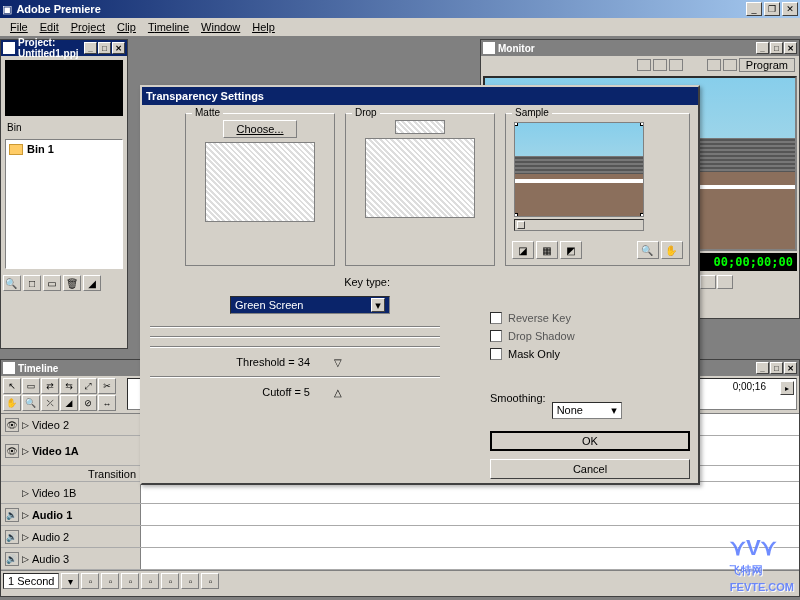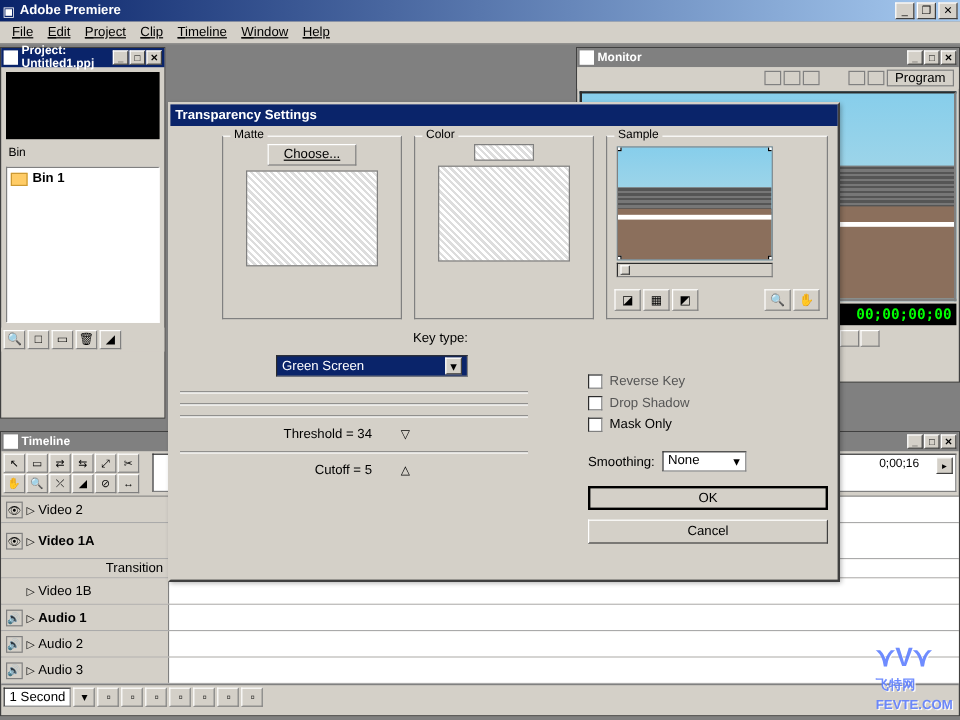--- a/index.html
+++ b/index.html
@@ -13,21 +13,21 @@
 
 
 .menubar { background: #d4d0c8; height: 19px; display: flex; align-items: center; padding: 0 4px; border-bottom: 1px solid #808080; }
 .menu-item { padding: 2px 6px; text-decoration: underline; cursor: pointer; }
 .menu-item:first-letter { text-decoration: underline; }
 
 
 .workspace { background: #808080; position: relative; height: 563px; }
 
 
-.project-panel { position: absolute; left: 0; top: 2px; width: 138px; height: 310px; background: #d4d0c8; border: 1px solid #404040; }
+.project-panel { position: absolute; left: 0; top: 2px; width: 128px; height: 310px; background: #d4d0c8; border: 1px solid #404040; }
 .panel-titlebar { background: #0a246a; color: white; height: 16px; display: flex; align-items: center; padding: 0 2px; font-weight: bold; }
 .panel-titlebar.dark { background: #808080; }
 .panel-titlebar-icon { width: 12px; height: 12px; background: #fff; margin-right: 3px; display: inline-block; }
 .panel-titlebar-text { flex: 1; font-size: 10px; }
 .panel-btns { display: flex; gap: 1px; }
 .panel-btn { width: 13px; height: 12px; background: #d4d0c8; border: 1px solid; border-color: #fff #404040 #404040 #fff; font-size: 8px; display: flex; align-items: center; justify-content: center; color: black; cursor: pointer; }
 .project-preview { background: #000; height: 56px; margin: 4px; }
 .project-label { padding: 2px 6px; font-size: 10px; }
 .project-list { background: #fff; margin: 4px 4px; height: 130px; border: 1px solid; border-color: #808080 #fff #fff #808080; padding: 2px; }
 .bin-item { display: flex; align-items: center; padding: 1px; }
@@ -88,21 +88,21 @@
 .divider { border-top: 1px solid #808080; border-bottom: 1px solid #fff; margin: 8px 0; width: 290px; }
 .checks { display: flex; flex-direction: column; gap: 6px; }
 .check-row { display: flex; align-items: center; gap: 6px; }
 .checkbox { width: 12px; height: 12px; background: #fff; border: 1px inset #808080; }
 .check-label { color: #555; }
 .check-label.enabled { color: #000; }
 .slider-row { display: flex; align-items: center; gap: 24px; }
 .slider-label { width: 160px; text-align: right; }
 .slider-marker { font-size: 10px; }
 .smoothing-row { display: flex; align-items: center; gap: 6px; }
-.smoothing-select { border: 1px inset #808080; background: #fff; padding: 1px 4px; width: 70px; display: flex; justify-content: space-between; }
+.smoothing-select { border: 1px inset #808080; background: #fff; padding: 1px 4px; width: 70px; display: flex; justify-content: space-between; margin-top: 26px; }
 .dialog-btns { display: flex; gap: 8px; justify-content: flex-end; margin-top: 12px; flex-direction: column; }
 .dialog-btn { padding: 3px 20px; border: 1px solid; border-color: #fff #404040 #404040 #fff; background: #d4d0c8; cursor: pointer; }
 .dialog-btn.default { border: 2px solid #000; padding: 2px 19px; }
 
 
 .watermark { position: absolute; right: 6px; bottom: 6px; color: #6080ff; font-weight: bold; font-size: 14px; text-shadow: 1px 1px 0 #fff; opacity: 0.9; pointer-events: none; }
 .wing { font-size: 22px; }
 
 .time-label { position: absolute; right: 30px; top: 2px; font-size: 10px; }
 .scroll-arrow { position: absolute; right: 2px; top: 2px; width: 14px; height: 14px; border: 1px solid; border-color: #fff #404040 #404040 #fff; background: #d4d0c8; font-size: 8px; display: flex; align-items: center; justify-content: center; }
@@ -304,21 +304,21 @@
       <span>Transparency Settings</span>
     </div>
     <div class="dialog-body">
       <div class="dialog-row">
         <div class="fieldset" style="flex:0 0 150px">
           <span class="fieldset-label">Matte</span>
           <button class="choose-btn">Choose...</button>
           <div class="matte-box"></div>
         </div>
         <div class="fieldset" style="flex:0 0 150px">
-          <span class="fieldset-label">Color</span>
+          <span class="fieldset-label">Drop</span>
           <div class="color-swatch"></div>
           <div class="color-box"></div>
         </div>
         <div class="fieldset" style="flex:1">
           <span class="fieldset-label">Sample</span>
           <div class="sample-box">
             <div class="monitor-sky"></div>
             <div class="monitor-bleachers"></div>
             <div class="monitor-ground"></div>
             <div class="monitor-line"></div>

